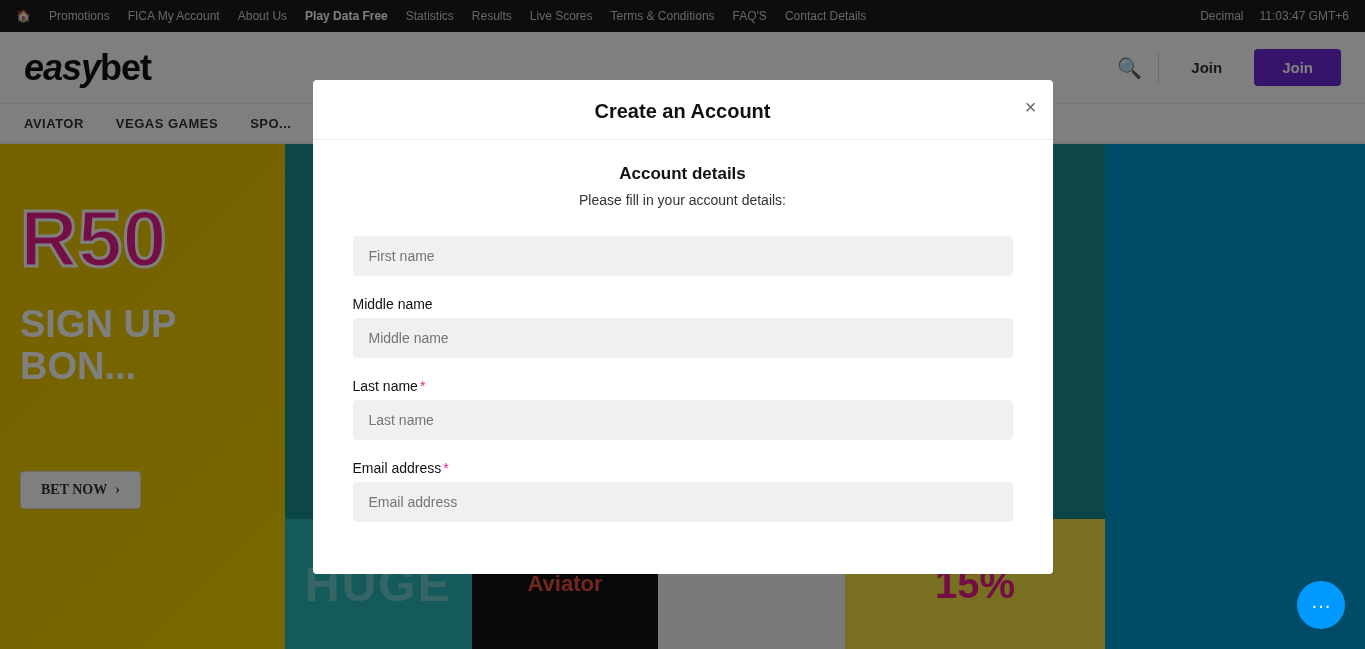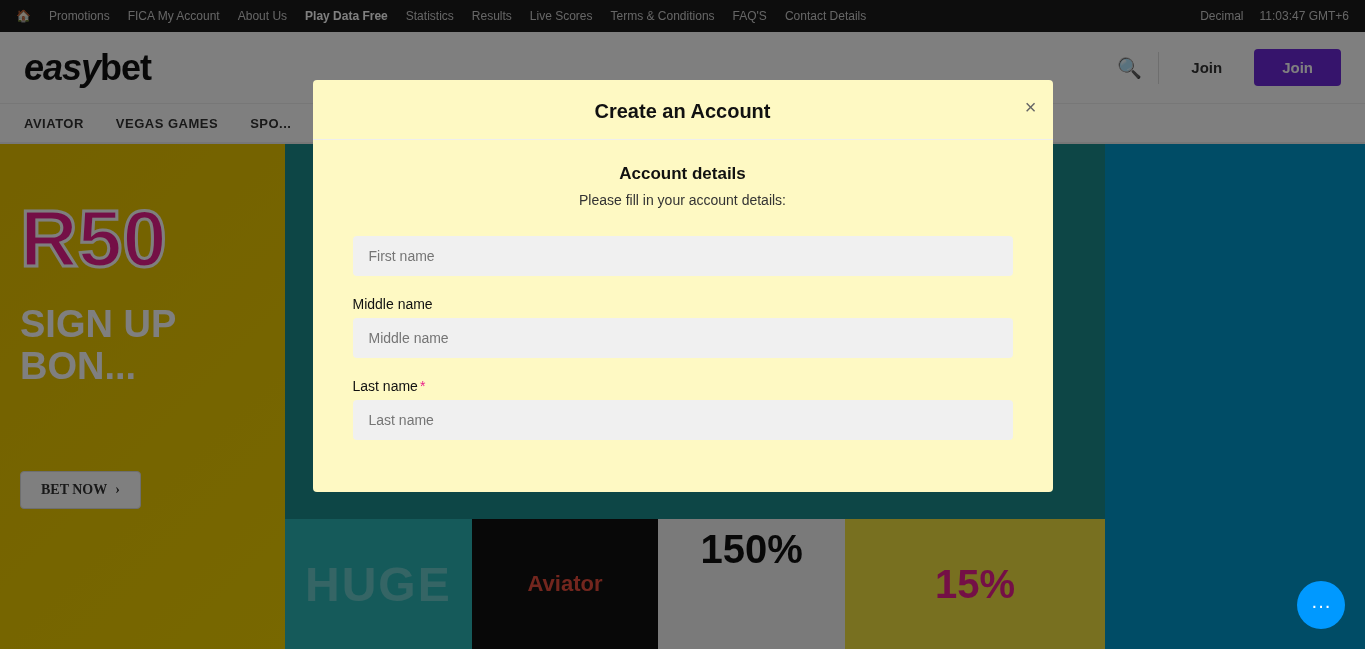--- a/index.html
+++ b/index.html
@@ -151,21 +151,21 @@
       background: rgba(0,0,0,0.5);
       z-index: 100;
       display: flex;
       align-items: flex-start;
       justify-content: center;
       padding-top: 80px;
     }
 
     
     .modal {
-      background: #fef9c3;
+      background: #ffffff;
       width: 740px;
       max-height: 540px;
       border-radius: 4px;
       position: relative;
       overflow-y: auto;
     }
     .modal-header {
       display: flex;
       align-items: center;
       justify-content: center;
@@ -301,19 +301,25 @@
         <input class="form-input" type="text" placeholder="Middle name" style="">
       </div>
 
       <div class="form-group">
         <label class="form-label">
           <span>Last name</span><span class="required-star">*</span>
         </label>
         <input class="form-input" type="text" placeholder="Last name" style="">
       </div>
 
+      <div class="form-group">
+        <label class="form-label">
+          <span>Email address</span><span class="required-star">*</span>
+        </label>
+        <input class="form-input" type="email" placeholder="Email address" style="">
+      </div>
     </div>
   </div>
 </div>
 
 <div class="chat-bubble">
   <span>···</span>
 </div>
 
 </body></html>

